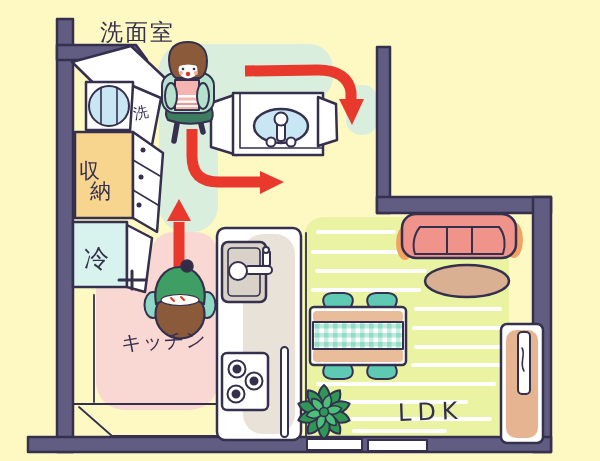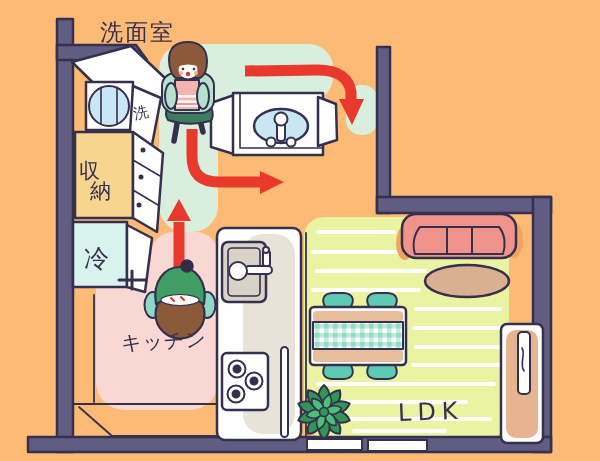--- a/index.html
+++ b/index.html
@@ -1,16 +1,16 @@
 <!DOCTYPE html>
 <html><head>
 <meta charset="utf-8">
 <style>
   html,body{margin:0;padding:0;background:#ffffff;}
-  .stage{width:600px;height:461px;position:relative;overflow:hidden;background:#fdba74;
+  .stage{width:600px;height:461px;position:relative;overflow:hidden;background:#fef9c3;
          font-family:"DejaVu Sans",sans-serif;text-align:center;}
   svg text{font-family:"DejaVu Sans",sans-serif;fill:#35304e;}
   .ink{stroke:#35304e;stroke-linejoin:round;stroke-linecap:round;}
   .w25{stroke-width:2.5;} .w2{stroke-width:2;} .w15{stroke-width:1.6;}
   .white{fill:#ffffff;} .nf{fill:none;}
 </style>
 </head>
 <body>
 
 <div class="stage">

